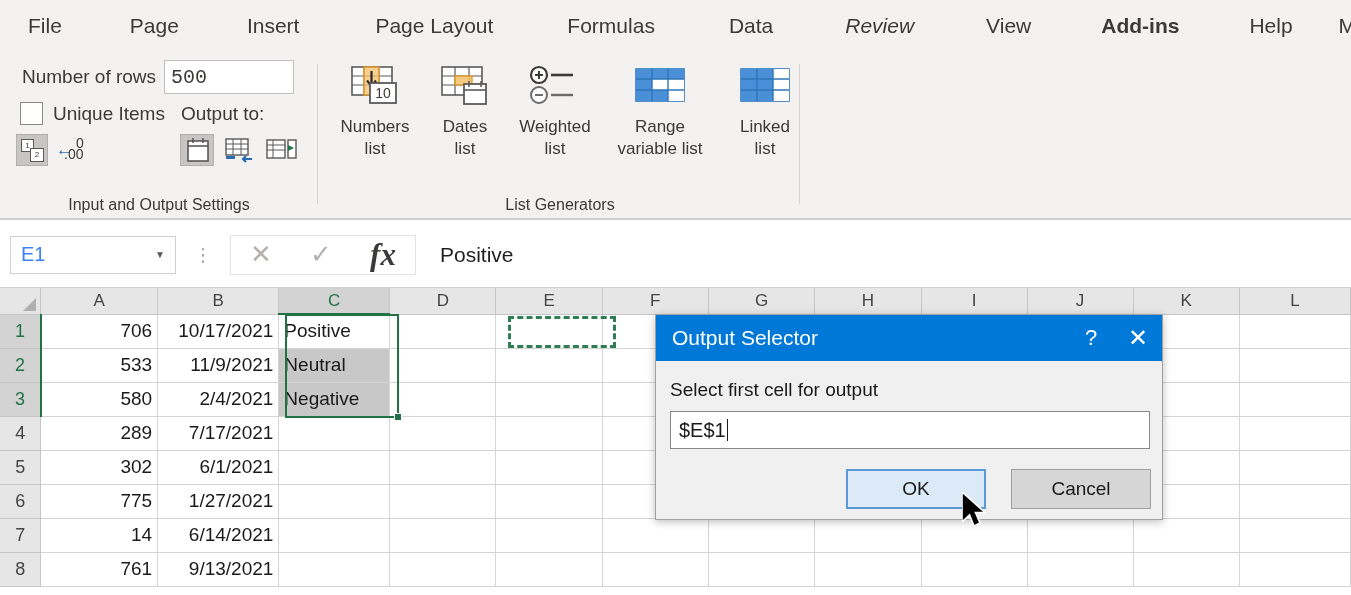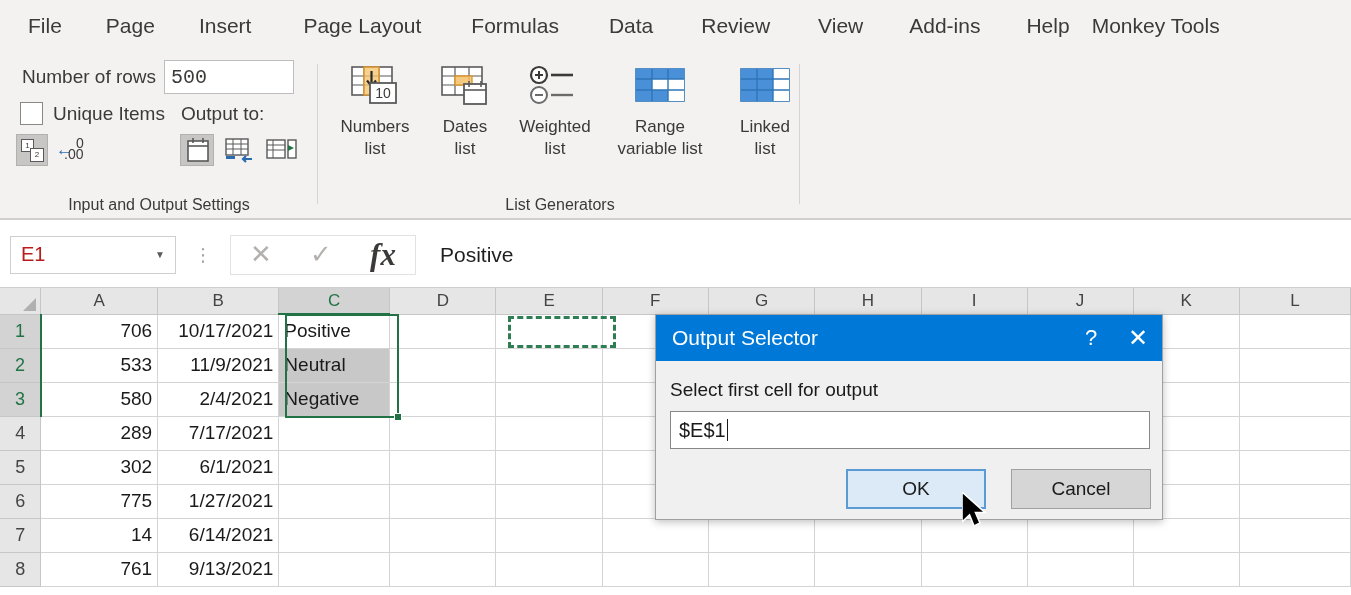--- a/index.html
+++ b/index.html
@@ -8,37 +8,37 @@
     font-family: "Liberation Sans", sans-serif;
     background: #ffffff;
     overflow: hidden;
   }
   #app { position: relative; width: 1351px; height: 595px; }
 
   
   .ribbon-tabs {
     position: absolute; left: 0; top: 0; width: 1351px; height: 52px;
     background: #f3f2f1;
-    display: flex; align-items: center;
+    display: flex; align-items: center; gap: 24px;
   }
   .ribbon-tab {
     font-size: 21px; color: #3b3a39;
     padding: 4px 0; margin: 0 0;
     white-space: nowrap;
     cursor: default;
   }
   .ribbon-tab.t-file      { margin-left: 28px; }
   .ribbon-tab.t-home      { margin-left: 44px; }
   .ribbon-tab.t-insert    { margin-left: 44px; }
   .ribbon-tab.t-page      { margin-left: 52px; }
   .ribbon-tab.t-formulas  { margin-left: 50px; }
   .ribbon-tab.t-data      { margin-left: 50px; }
-  .ribbon-tab.t-review    { margin-left: 48px; }
+  .ribbon-tab.t-review    { margin-left: 48px; font-style: italic; }
   .ribbon-tab.t-view      { margin-left: 48px; }
-  .ribbon-tab.t-addins    { margin-left: 46px; }
+  .ribbon-tab.t-addins    { margin-left: 46px; font-weight: bold; }
   .ribbon-tab.t-help      { margin-left: 46px; }
   .ribbon-tab.t-monkey    { margin-left: 22px; }
 
   
   .ribbon-body {
     position: absolute; left: 0; top: 52px; width: 1351px; height: 168px;
     background: #f3f2f1;
     border-bottom: 2px solid #d2d0ce;
   }
 
@@ -108,21 +108,21 @@
     background: #ffffff;
     display: flex; align-items: center;
     border-bottom: 1px solid #d0cece;
   }
   .name-box {
     margin-left: 10px; width: 166px; height: 38px;
     border: 1px solid #d0cece; background: #fff;
     display: flex; align-items: center; justify-content: space-between;
     padding: 0 10px;
   }
-  .name-box-txt { font-size: 20px; color: #b91c1c; }
+  .name-box-txt { font-size: 20px; color: #3b82f6; }
   .name-box-arrow { font-size: 10px; color: #5a5a5a; }
   .fb-dots { margin-left: 18px; font-size: 18px; color: #9b9b9b; letter-spacing: 0; }
   .fb-btns {
     margin-left: 18px; height: 40px; width: 186px;
     border: 1px solid #e4e2e0; background: #fff;
     display: flex; align-items: center; justify-content: space-around;
   }
   .fb-x { font-size: 26px; color: #b3b0ad; }
   .fb-ok { font-size: 26px; color: #b3b0ad; }
   .fb-fx { font-size: 31px; color: #3b3a39; font-family: "Liberation Serif", serif; font-style: italic; font-weight: bold; }

